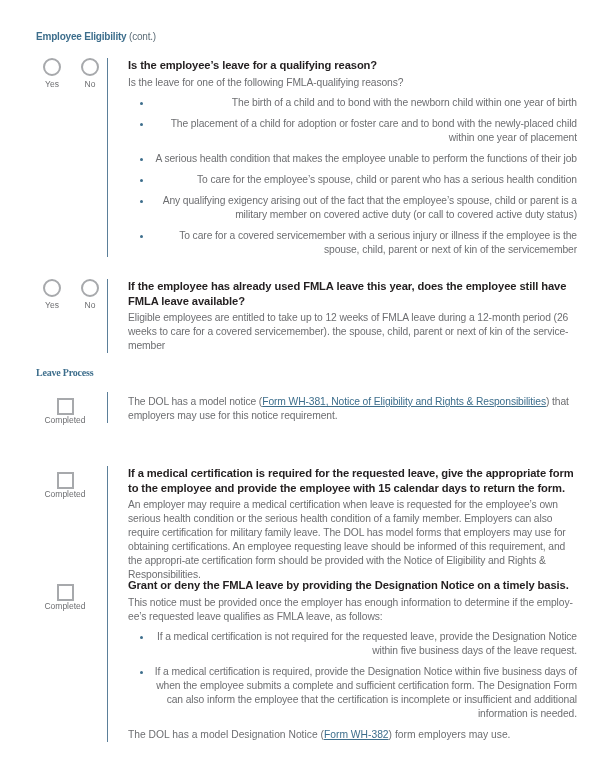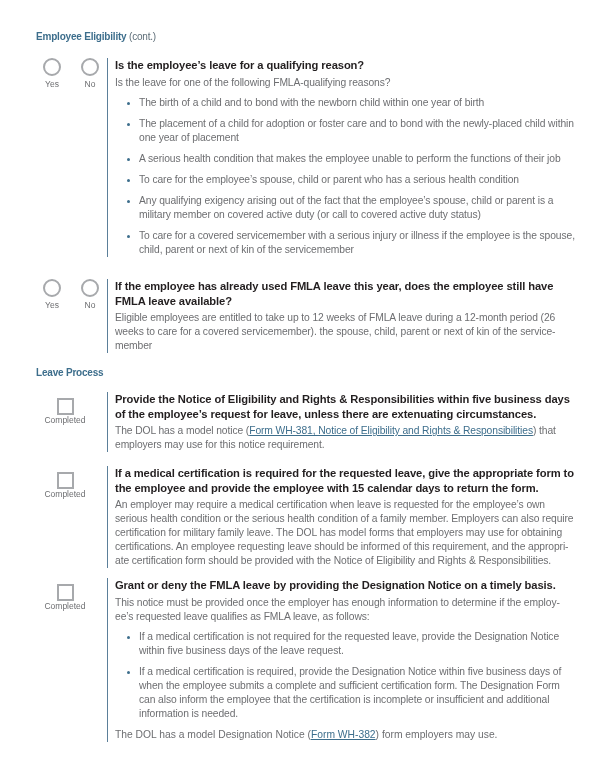--- a/index.html
+++ b/index.html
@@ -2,38 +2,38 @@
 <html><head>
   <meta charset="utf-8">
   <style>
     * { box-sizing: border-box; margin: 0; padding: 0; }
     html, body { width: 600px; height: 776px; background: #ffffff; overflow: hidden; }
     body { font-family: "Liberation Sans", "DejaVu Sans", sans-serif; color: #6d6e71; position: relative; }
 
     .section-title { position: absolute; left: 36px; font-size: 10px; font-weight: bold; color: #3d6e8c; letter-spacing: -0.2px; }
     .section-title .suffix { font-weight: normal; color: #5e6e78; }
     #title-eligibility { top: 31px; }
-    #title-process { top: 367px; }
+    #title-process { top: 367px; font-family: Liberation Serif, serif; }
 
     .item { position: absolute; left: 0; width: 600px; }
     .controls { position: absolute; left: 36px; width: 66px; }
     .radio-pair { display: flex; gap: 16px; padding-left: 5px; }
     .radio-col { display: flex; flex-direction: column; align-items: center; width: 22px; }
     .radio { width: 18px; height: 18px; border: 2px solid #a7a9ac; border-radius: 50%; background: #fff; cursor: pointer; }
     .radio-label { font-size: 8.5px; color: #6d6e71; margin-top: 3px; }
 
     .checkbox-col { display: flex; flex-direction: column; align-items: center; width: 66px; margin-left: -4px; }
     .checkbox { width: 17px; height: 17px; border: 2px solid #a7a9ac; background: #fff; cursor: pointer; }
     .checkbox-label { font-size: 8.5px; color: #6d6e71; }
 
-    .body { position: absolute; left: 107px; width: 470px; border-left: 1.5px solid #5b7f99; padding-left: 7px; }
+    .body { position: absolute; left: 107px; width: 470px; border-left: 1.5px solid #5b7f99; padding-left: 20px; }
     .question { font-size: 11.2px; font-weight: bold; color: #231f20; line-height: 14.5px; letter-spacing: -0.1px; }
     .desc { font-size: 10.3px; color: #6d6e71; line-height: 14px; margin-top: 3px; letter-spacing: -0.1px; }
     .desc a { color: #3d6e8c; text-decoration: underline; }
-    ul.bullets { list-style: none; margin-top: 6px; padding-left: 12px; }
+    ul.bullets { list-style: none; margin-top: 6px; padding-left: 12px; text-align: right; }
     ul.bullets li { position: relative; padding-left: 12px; font-size: 10.3px; color: #6d6e71; line-height: 14px; margin-bottom: 7px; letter-spacing: -0.1px; }
     ul.bullets li::before { content: ""; position: absolute; left: 0; top: 6px; width: 3px; height: 3px; background: #3d6e8c; border-radius: 50%; }
     .footer-line { font-size: 10.3px; color: #6d6e71; line-height: 14px; margin-top: 2px; }
     .footer-line a { color: #3d6e8c; text-decoration: underline; }
   </style>
 </head>
 <body>
 
 <div id="title-eligibility" class="section-title">
   <span>Employee Eligibility</span>
@@ -91,21 +91,20 @@
 </div>
 
 <div class="item" style="top:392px;">
   <div class="controls" style="top:6px;">
     <div class="checkbox-col">
       <div class="checkbox"></div>
       <span class="checkbox-label">Completed</span>
     </div>
   </div>
   <div class="body">
-    <div class="question">Provide the Notice of Eligibility and Rights &amp; Responsibilities within five business days of the employee’s request for leave, unless there are extenuating circumstances.</div>
     <div class="desc"><span>The DOL has a model notice (</span><a>Form WH-381, Notice of Eligibility and Rights &amp; Responsibilities</a><span>) that employers may use for this notice requirement.</span></div>
   </div>
 </div>
 
 <div class="item" style="top:466px;">
   <div class="controls" style="top:6px;">
     <div class="checkbox-col">
       <div class="checkbox"></div>
       <span class="checkbox-label">Completed</span>
     </div>

